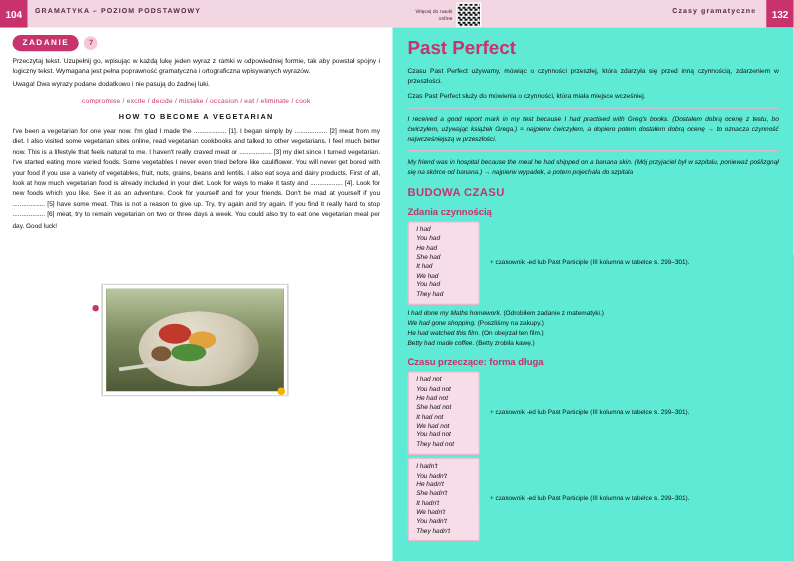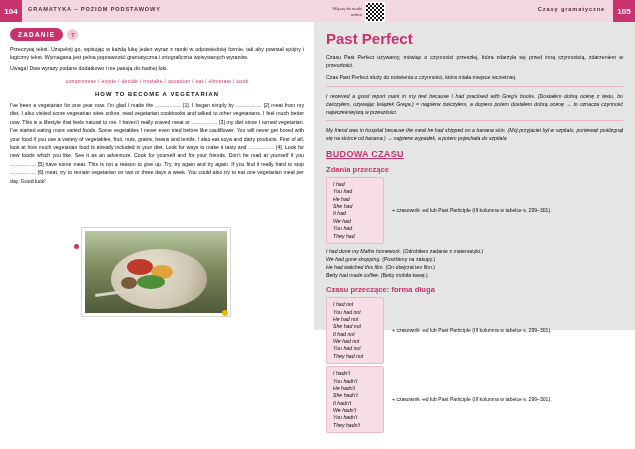--- a/index.html
+++ b/index.html
@@ -97,40 +97,39 @@
     position: absolute; left: 222px; top: 310px; width: 6px; height: 6px;
     border-radius: 50%; background: #f0b400;
   }
   .deco-dot2 {
     position: absolute; left: 74px; top: 222px; width: 5px; height: 5px;
     border-radius: 50%; background: #c8336e;
   }
 
   
   .right-col {
-    position: absolute; top: 22px; left: 314px; width: 321px; height: 308px;
-    background: #e5e5e5; padding: 8px 12px 0 12px;
+    position: absolute; top: 22px; left: 314px; width: 321px; height: 427px;
+    background: #5eead4; padding: 8px 12px 0 12px;
   }
   .pp-title {
     font-size: 15px; font-weight: bold; color: #c8336e; margin-bottom: 6px;
   }
   .pp-intro {
     font-size: 5.3px; line-height: 1.55; color: #111; text-align: justify; margin-bottom: 4px;
   }
   .pp-rule {
     border-top: 1px solid #e3b7c9; margin: 4px 0 5px 0;
   }
   .pp-example {
     font-size: 5.2px; line-height: 1.55; color: #111; font-style: italic; text-align: justify;
   }
 
   .sec-title {
     font-size: 9px; font-weight: bold; color: #c8336e; margin: 7px 0 4px 0;
     letter-spacing: 0.3px;
-    text-decoration: underline;
   }
   .sub-title {
     font-size: 7.6px; font-weight: bold; color: #c8336e; margin: 6px 0 3px 0;
   }
 
   .formbox {
     display: flex; align-items: center; gap: 8px; margin-bottom: 2px;
   }
   .conj {
     background: #f6dde8; border: 1px solid #e8b9cd; border-radius: 2px;
@@ -152,21 +151,21 @@
 <div class="page">
 
   <div class="topbar">
     <div class="topbar-left-tab">104</div>
     <div class="topbar-title">GRAMATYKA – POZIOM PODSTAWOWY</div>
     <div class="qr-wrap">
       <div class="qr-label">Więcej do nauki online</div>
       <div class="qr-box"></div>
     </div>
     <div class="topbar-right-title">Czasy gramatyczne</div>
-    <div class="topbar-right-tab">105</div>
+    <div class="topbar-right-tab">132</div>
   </div>
 
   <div class="left-col">
 
     <div class="zadanie-row">
       <div class="zadanie-pill">ZADANIE</div>
       <div class="zadanie-num">7</div>
     </div>
 
     <div class="instr">Przeczytaj tekst. Uzupełnij go, wpisując w każdą lukę jeden wyraz z ramki w odpowiedniej formie, tak aby powstał spójny i logiczny tekst. Wymagana jest pełna poprawność gramatyczna i ortograficzna wpisywanych wyrazów.</div>
@@ -199,21 +198,21 @@
     <div class="pp-intro">Czas Past Perfect służy do mówienia o czynności, która miała miejsce wcześniej.</div>
 
     <div class="pp-rule"></div>
 
     <div class="pp-example">I received a good report mark in my test because I had practised with Greg's books. (Dostałem dobrą ocenę z testu, bo ćwiczyłem, używając książek Grega.) = najpierw ćwiczyłem, a dopiero potem dostałem dobrą ocenę → to oznacza czynność najwcześniejszą w przeszłości.</div>
     <div class="pp-rule"></div>
     <div class="pp-example">My friend was in hospital because the meal he had shipped on a banana skin. (Mój przyjaciel był w szpitalu, ponieważ poślizgnął się na skórce od banana.) → najpierw wypadek, a potem pojechała do szpitala</div>
 
     <div class="sec-title">BUDOWA CZASU</div>
 
-    <div class="sub-title">Zdania przeczące</div>
+    <div class="sub-title">Zdania czynnością</div>
     <div class="formbox">
       <div class="conj" style="white-space: pre-line;">I had
 You had
 He had
 She had
 It had
 We had
 You had
 They had</div>
       <div class="note">+ czasownik -ed lub Past Participle (III kolumna w tabelce s. 299–301).</div>

